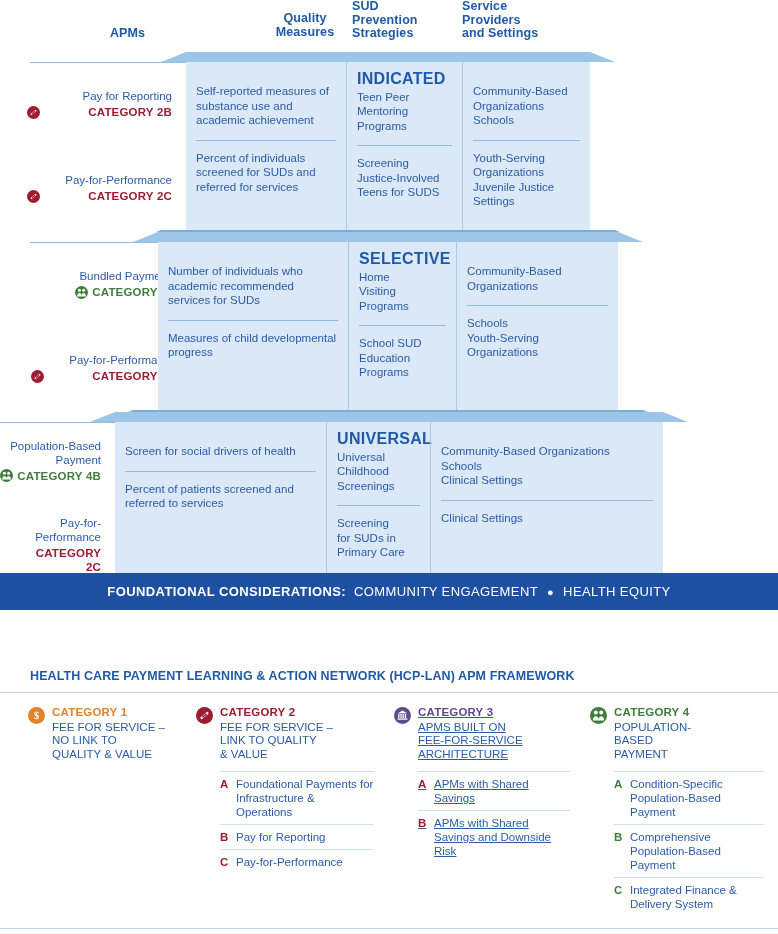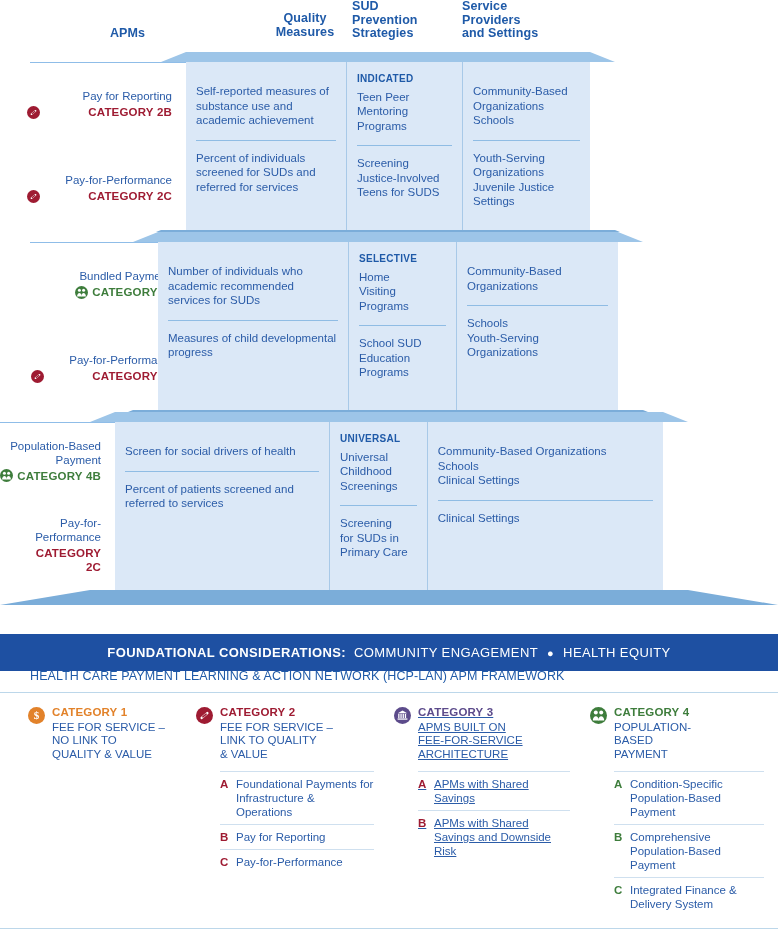--- a/index.html
+++ b/index.html
@@ -96,42 +96,42 @@
   .tier-1 .cell-quality{width:160px;}
   .tier-1 .cell-sud{width:116px;}
   .tier-1 .cell-service{width:128px;}
   .tier-2 .cell-quality{width:190px;}
   .tier-2 .cell-sud{width:108px;}
   .tier-2 .cell-service{width:162px;}
   .tier-3 .cell-quality{width:230px;}
   .tier-3 .cell-sud{width:104px;}
   .tier-3 .cell-service{width:254px;}
 
-  .lvl-label{font-weight:bold;font-size:10px;color:#1f5aa8;margin-bottom:3px;letter-spacing:.3px;}
+  .lvl-label{font-weight:bold;font-size:16px;color:#1f5aa8;margin-bottom:3px;letter-spacing:.3px;}
   .sub-block{padding:0;}
   .sub-div{border-top:1.5px solid #8fbce4;margin:12px 0 10px 0;}
   .sub-line{display:block;}
 
   .q-top{padding-top:12px;}
   .q-bot{padding-top:0;}
 
   
   .found-bar{
-    position:absolute;left:0;top:634px;width:778px;height:37px;
+    position:absolute;left:0;top:573px;width:778px;height:37px;
     background:#1e50a2;color:#ffffff;
     display:flex;align-items:center;justify-content:center;gap:0;
     font-size:13px;letter-spacing:.4px;
   }
   .found-bold{font-weight:bold;margin-right:8px;}
   .found-sep{margin:0 9px;font-size:11px;}
 
   
   .legend-title{
     position:absolute;left:30px;top:669px;
-    font-size:12.5px;font-weight:normal;color:#1f5aa8;letter-spacing:.1px;
+    font-size:12.5px;font-weight:bold;color:#1f5aa8;letter-spacing:.1px;
   }
   .legend-rule{
     position:absolute;left:0;top:692px;width:778px;height:1px;background:#bcd7ea;
   }
   .legend{
     position:absolute;left:0;top:706px;width:778px;height:228px;
     display:flex;
   }
   .lcat{position:relative;box-sizing:border-box;padding-right:14px;}
   .lcat-1{width:190px;padding-left:28px;}

